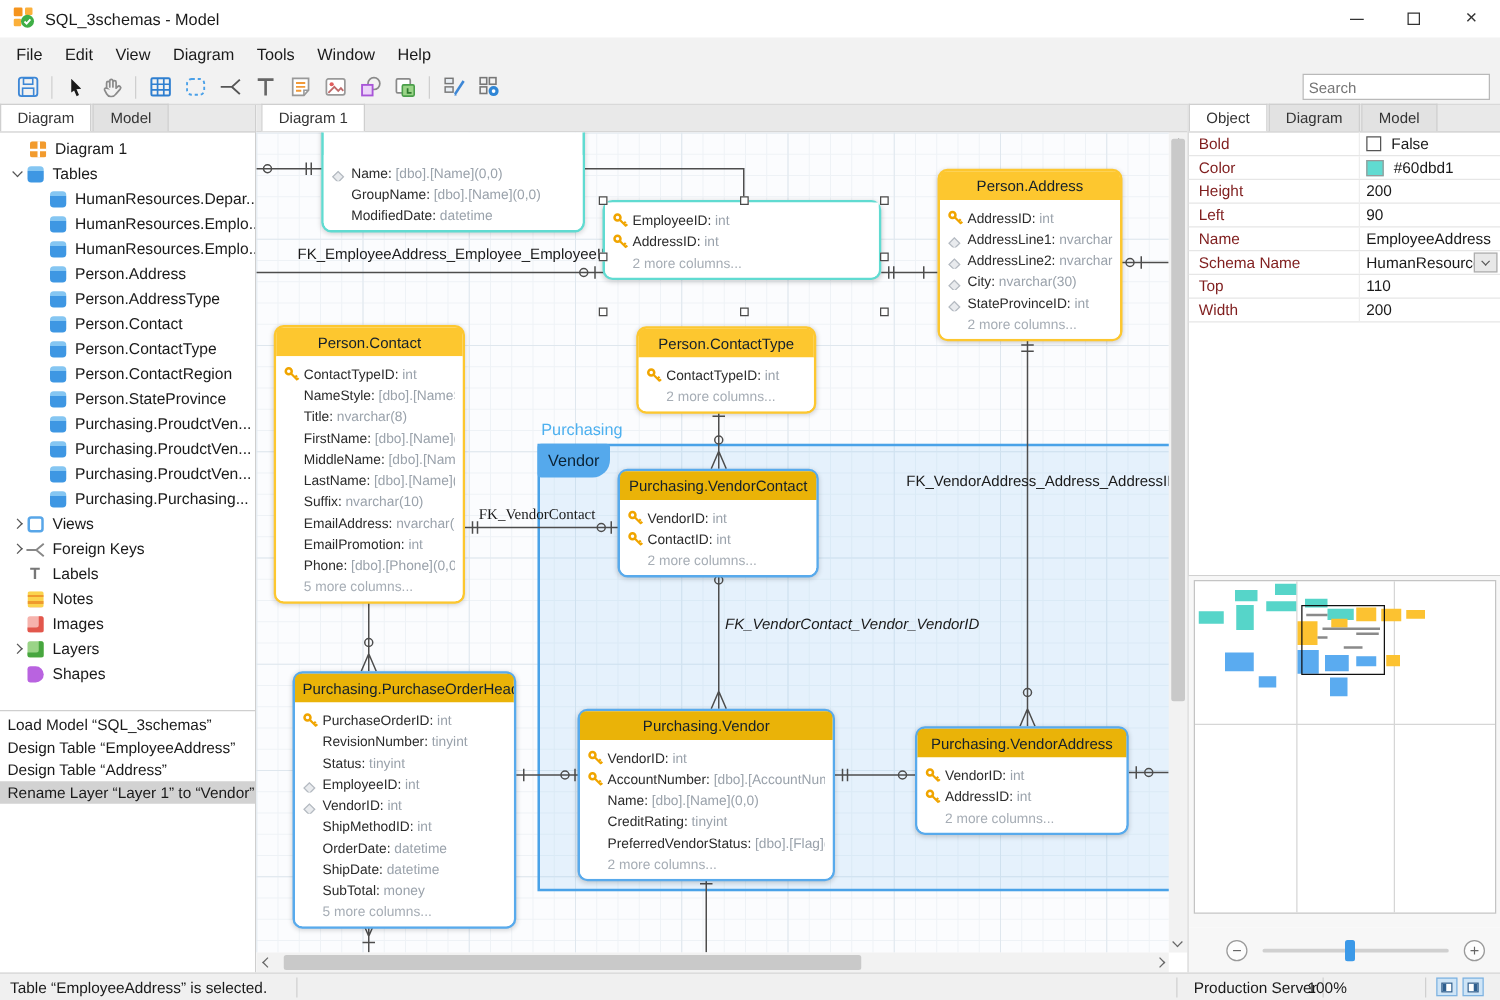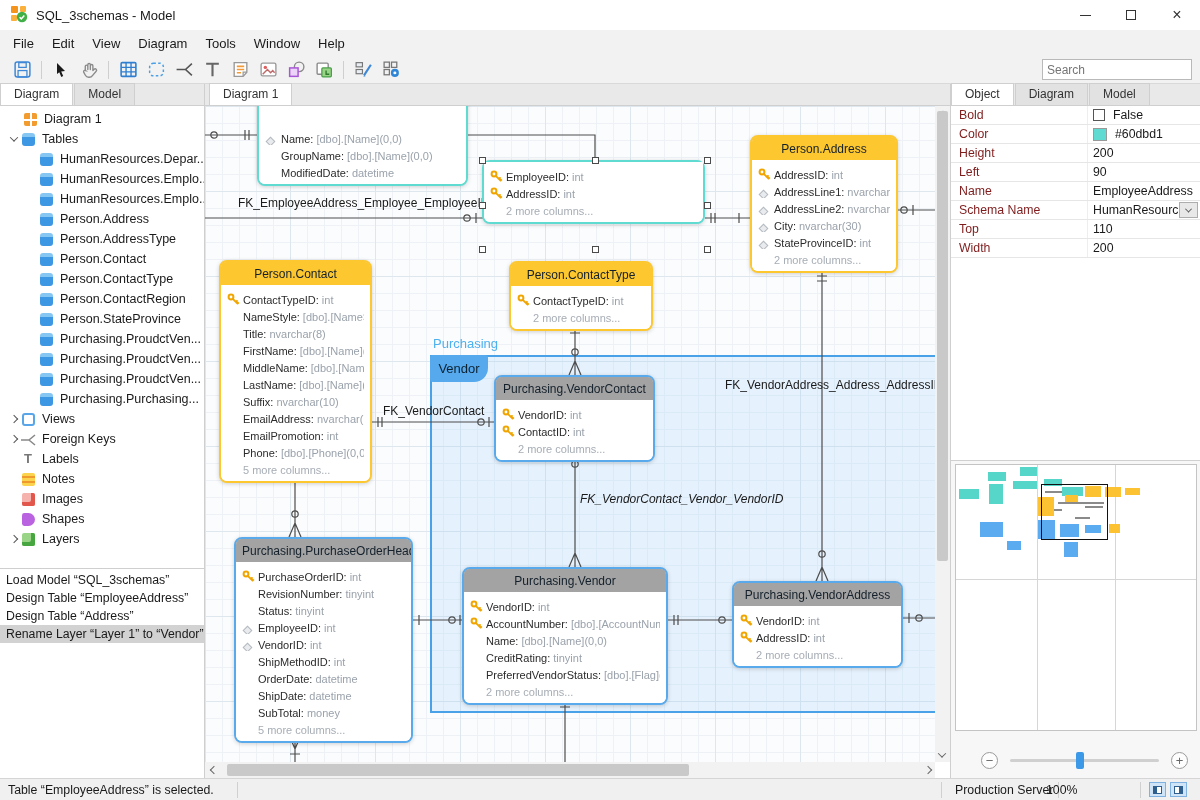--- a/index.html
+++ b/index.html
@@ -75,21 +75,21 @@
   .tbl{position:absolute;border-radius:8px;background:#fff;border:2px solid;box-shadow:0 1px 4px rgba(0,0,0,.18);font-size:11px;z-index:3}
   .tbl .thead{text-align:center;font-size:12px;color:#14202b;padding:5px 6px 4px;border-radius:5px 5px 0 0;white-space:nowrap;overflow:hidden}
   .tbl .rows{padding:4px 6px 5px;border-radius:0 0 6px 6px;background:#fff}
   .tbl .row{display:flex;align-items:flex-end;height:17px;white-space:nowrap;overflow:hidden}
   .tbl .ic{width:16px;flex:none;display:flex;align-items:center}
   .rname{color:#2b2b2b}
   .rtype{color:#9aa2ab;margin-left:3px}
   .morerow{color:#a6adb5;padding-left:16px}
   .tbl.teal{border-color:#60dbd1}.tbl.teal .thead{background:#60dbd1}
   .tbl.yellow{border-color:#fdc72f}.tbl.yellow .thead{background:#fdc72f}
-  .tbl.blue{border-color:#58aaec}.tbl.blue .thead{background:#a3a3a3}
+  .tbl.blue{border-color:#58aaec}.tbl.blue .thead{background:#eab308}
   .tbl .spacer{height:62px}
   .dia{width:7px;height:7px;background:#e9ebee;border:1px solid #b4bac1;transform:rotate(45deg);margin-left:2px}
   .handle{position:absolute;width:7px;height:7px;background:#fff;border:1px solid #4a4a4a;z-index:4}
 
   
   .vscroll{position:absolute;right:0;top:22px;width:15px;height:656px;background:#f2f2f2}
   .vscroll .thumb{position:absolute;left:2px;right:2px;top:5px;height:450px;background:#c9c9c9;border-radius:2px}
   .hscroll{position:absolute;left:0;bottom:0;width:730px;height:16px;background:#f2f2f2;display:flex;align-items:center}
   .hscroll .thumb{position:absolute;left:22px;top:2px;height:12px;width:462px;background:#c9c9c9;border-radius:2px}
   .sb-arrow{width:14px;height:14px;display:flex;align-items:center;justify-content:center;color:#555;font-size:10px}
@@ -359,30 +359,30 @@
         <span class="chevslot"></span>
         <span class="tico notes"></span>
         <span>Notes</span>
       </div>
       <div class="tree-row" style="padding-left: 6px;">
         <span class="chevslot"></span>
         <span class="tico images"></span>
         <span>Images</span>
       </div>
       <div class="tree-row" style="padding-left: 6px;">
+        <span class="chevslot">
+          <span class="chev right"></span>
+        </span>
+        <span class="tico layers"></span>
+        <span>Layers</span>
+      </div>
+      <div class="tree-row" style="padding-left: 6px;">
         <span class="chevslot"></span>
         <span class="tico shapes"></span>
         <span>Shapes</span>
-      </div>
-      <div class="tree-row" style="padding-left: 6px;">
-        <span class="chevslot">
-          <span class="chev right"></span>
-        </span>
-        <span class="tico layers"></span>
-        <span>Layers</span>
       </div>
     </div>
   <div class="history" id="history">
       <div class="hist-row">Load Model “SQL_3schemas”</div>
       <div class="hist-row">Design Table “EmployeeAddress”</div>
       <div class="hist-row">Design Table “Address”</div>
       <div class="hist-row selected">Rename Layer “Layer 1” to “Vendor”</div>
     </div>
 </div>
 
@@ -420,21 +420,21 @@
         <path d="M463 514 H528 M469 509 V519 M473 509 V519"></path>
           <circle cx="517" cy="514" r="3.2"></circle>
         <path d="M698 512 H730 M704 507 V517"></path>
           <circle cx="714" cy="512" r="3.2"></circle>
         <path d="M360 591 V656 M355 597 H365 M355 601 H365"></path>
       </g>
     </svg>
     <div id="fk-labels">
         <div class="fk-label" style="left: 33px; top: 90px;">FK_EmployeeAddress_Employee_EmployeeID</div>
         <div class="fk-label" style="left: 520px; top: 272px;">FK_VendorAddress_Address_AddressID</div>
-        <div class="fk-label" style="left: 178px; top: 298px;">FK_VendorContact</div>
+        <div class="fk-label" style="left: 178px; top: 298px; font-family: Liberation Serif, serif;">FK_VendorContact</div>
         <div class="fk-label" style="left: 375px; top: 386px; font-style: italic;">FK_VendorContact_Vendor_VendorID</div>
       </div>
     <div id="tables">
         <div class="tbl teal" style="left: 52px; top: -46px; width: 211px;">
           <div class="spacer"></div>
           <div class="rows">
             <div class="row">
               <span class="ic">
                 <span class="dia"></span>
               </span>

